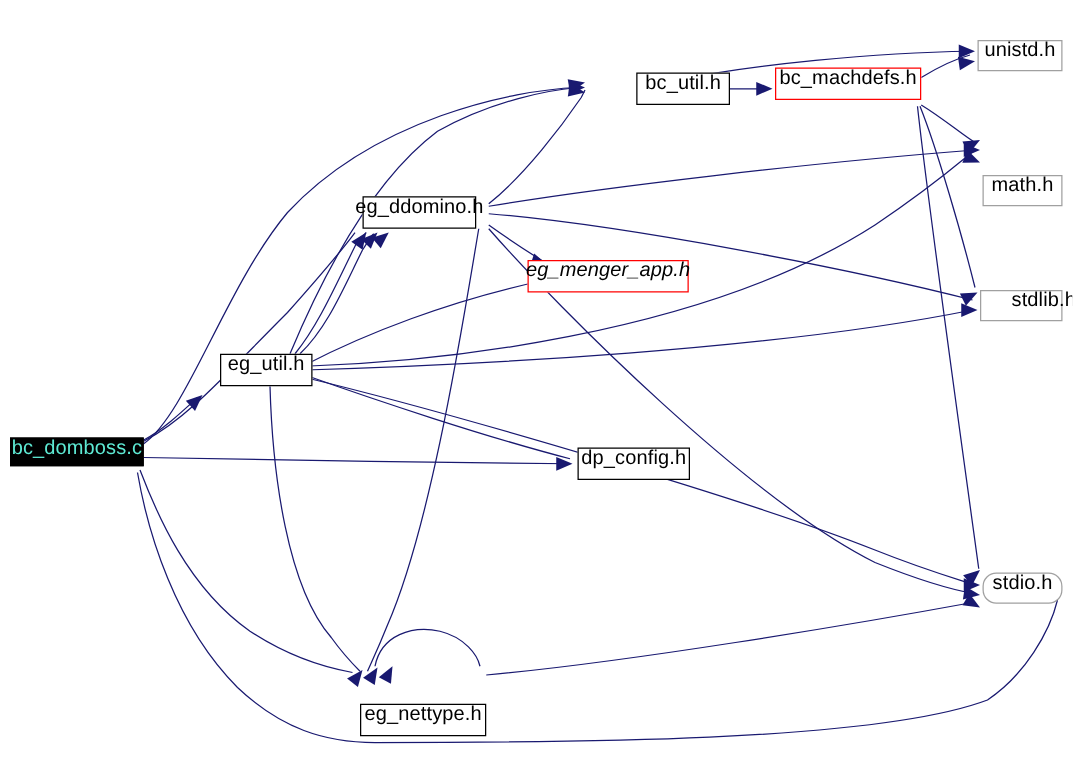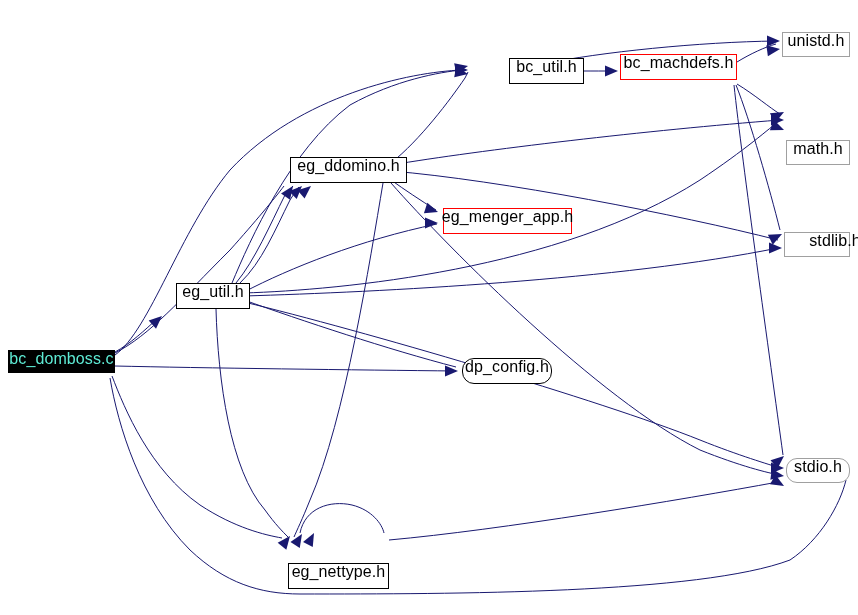--- a/index.html
+++ b/index.html
@@ -135,29 +135,29 @@
       </div>
       <div class="gnode gray" style="left: 786px; top: 108px; width: 64px; height: 25px; margin-top: 32px;">
         <span class="gnode-label">math.h</span>
       </div>
       <div class="gnode gray" style="left: 784px; top: 232px; width: 66px; height: 25px; padding-left: 36px;">
         <span class="gnode-label">stdlib.h</span>
       </div>
       <div class="gnode gray" style="left: 786px; top: 458px; width: 64px; height: 25px; border-radius: 11px;">
         <span class="gnode-label">stdio.h</span>
       </div>
-      <div class="gnode" style="left: 290px; top: 157px; width: 117px; height: 26px;">
+      <div class="gnode" style="left: 290px; top: 157px; width: 91px; height: 26px;">
         <span class="gnode-label">eg_ddomino.h</span>
       </div>
-      <div class="gnode red" style="left: 443px; top: 208px; width: 129px; height: 26px;">
+      <div class="gnode red" style="left: 422px; top: 208px; width: 129px; height: 26px; font-style: italic;">
         <span class="gnode-label">eg_menger_app.h</span>
       </div>
       <div class="gnode" style="left: 176px; top: 283px; width: 74px; height: 26px;">
         <span class="gnode-label">eg_util.h</span>
       </div>
-      <div class="gnode" style="left: 462px; top: 358px; width: 90px; height: 26px; border-radius: 12px;">
+      <div class="gnode" style="left: 462px; top: 358px; width: 90px; height: 26px;">
         <span class="gnode-label">dp_config.h</span>
       </div>
       <div class="gnode" style="left: 288px; top: 563px; width: 101px; height: 26px;">
         <span class="gnode-label">eg_nettype.h</span>
       </div>
     </div>
 </div>
 
 </body></html>

